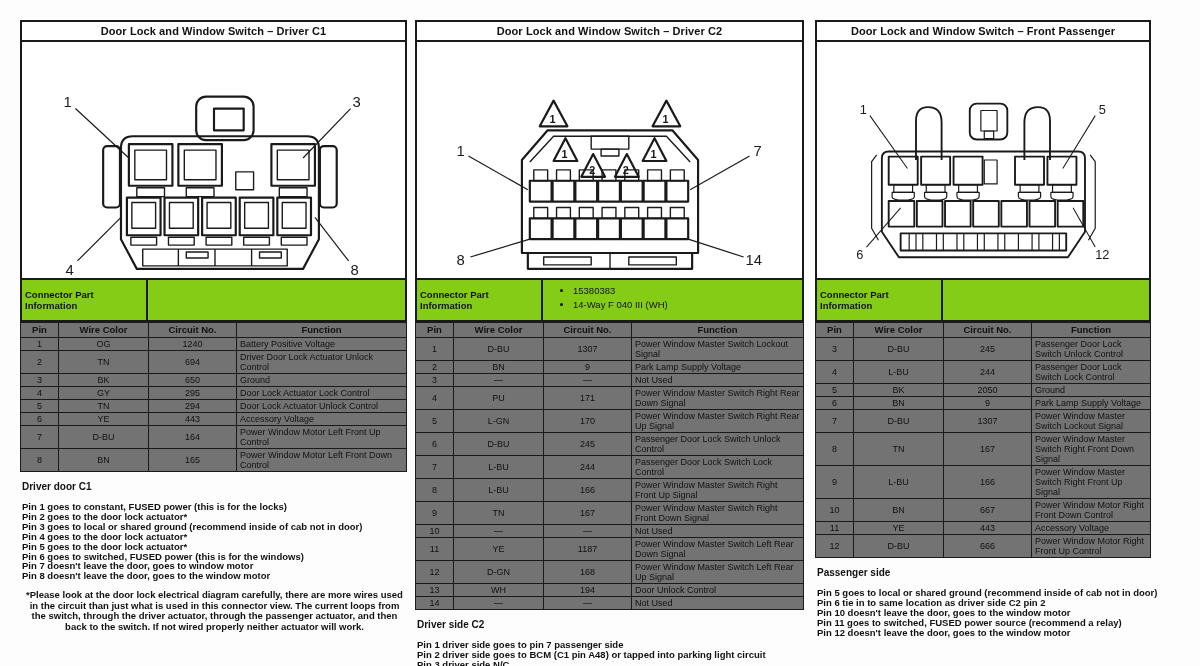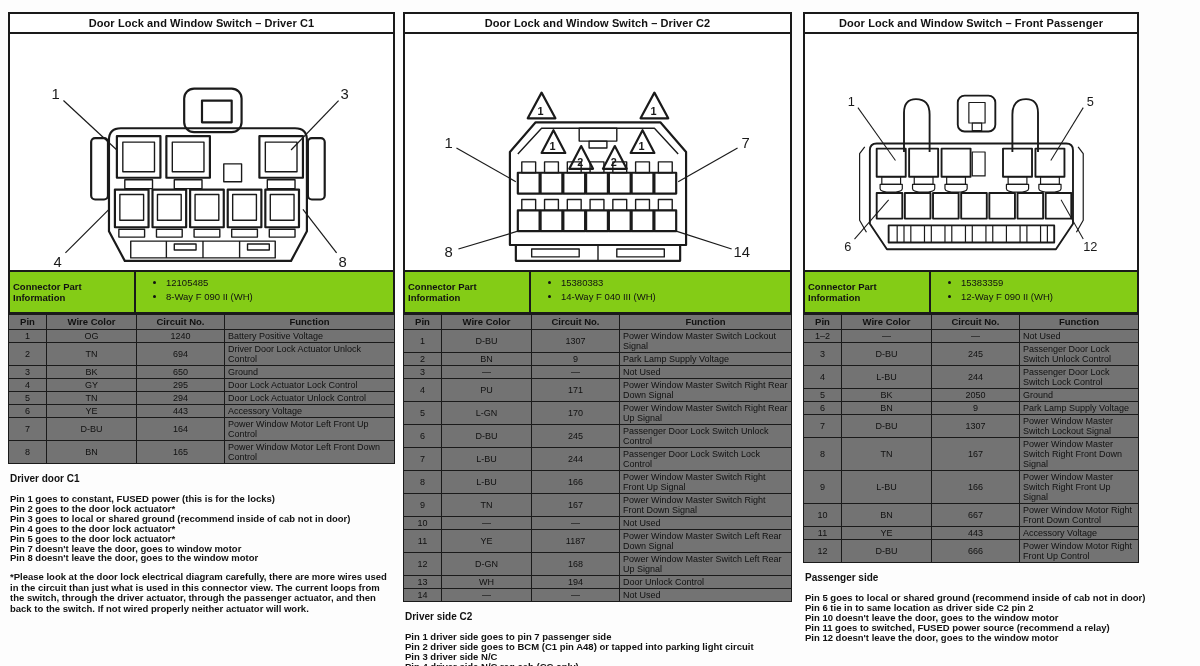--- a/index.html
+++ b/index.html
@@ -1,21 +1,21 @@
 <!DOCTYPE html>
 <html><head>
 <meta charset="utf-8">
 <style>
   html,body{margin:0;padding:0;}
   body{
     width:1200px;height:666px;position:relative;background:#fdfdfd;
     font-family:"Liberation Sans","DejaVu Sans",sans-serif;color:#111;
     overflow:hidden;
   }
-  .panel{position:absolute;top:12px;}
+  .panel{position:absolute;top:20px;margin-left:12px;}
   .panel.p1{left:8px;width:387px;}
   .panel.p2{left:403px;width:389px;}
   .panel.p3{left:803px;width:336px;}
   .box{border:2px solid #1a1a1a;background:#fff;}
   .titlebar{
     border-bottom:2px solid #1a1a1a;text-align:center;font-weight:bold;
     font-size:11px;padding:3px 2px;letter-spacing:.1px;
   }
   .diagram{height:236px;position:relative;background:#fff;}
   .diagram svg{display:block;width:100%;height:100%;}
@@ -32,21 +32,21 @@
     padding:2px 2px;line-height:10px;text-align:center;
   }
   table.pins td{
     border:1.5px solid #1a1a1a;font-size:9px;padding:1px 3px;line-height:10px;
   }
   table.pins td:nth-child(1),table.pins td:nth-child(2),table.pins td:nth-child(3){text-align:center;}
   table.pins td:nth-child(4){text-align:left;}
   .notes{margin-top:9px;padding-left:2px;font-weight:bold;font-size:9.5px;}
   .notes-heading{font-size:10px;font-weight:bold;margin:0 0 10px 0;}
   .note-line{line-height:9.9px;white-space:nowrap;}
-  .footnote{margin-top:9px;line-height:10.5px;}
+  .footnote{margin-top:9px;line-height:10.5px;text-align:center;}
   .blk{stroke:#1a1a1a;fill:none;stroke-width:2.2;stroke-linejoin:round;}
   .blk-thin{stroke:#1a1a1a;fill:none;stroke-width:1.4;stroke-linejoin:round;}
   .callout-line{stroke:#1a1a1a;stroke-width:1.2;}
   .callout-num{font-family:"Liberation Sans",sans-serif;font-size:15px;fill:#1a1a1a;}
   .tri-num{font-family:"Liberation Sans",sans-serif;font-size:11px;font-weight:bold;fill:#1a1a1a;}
 </style>
 </head>
 <body>
 
 <div class="panel p1">
@@ -111,24 +111,20 @@
           <text class="callout-num" x="42" y="64">1</text>
           <text class="callout-num" x="334" y="64">3</text>
           <text class="callout-num" x="44" y="234">4</text>
           <text class="callout-num" x="332" y="234">8</text>
         </g>
       </svg>
     </div>
   </div>
   <div class="partinfo">
     <div class="partinfo-label">Connector Part Information</div>
-    <ul class="partinfo-vals">
-      <li>12105485</li>
-      <li>8-Way F 090 II (WH)</li>
-    </ul>
   </div>
   <table class="pins">
     <colgroup>
         <col style="width:38px">
         <col style="width:90px">
         <col style="width:88px">
         <col>
       </colgroup>
     <thead>
       <tr>
@@ -190,20 +186,21 @@
       </tbody>
   </table>
   <div class="notes">
     <div class="notes-heading">Driver door C1</div>
     <div>
         <div class="note-line">Pin 1 goes to constant, FUSED power (this is for the locks)</div>
         <div class="note-line">Pin 2 goes to the door lock actuator*</div>
         <div class="note-line">Pin 3 goes to local or shared ground (recommend inside of cab not in door)</div>
         <div class="note-line">Pin 4 goes to the door lock actuator*</div>
         <div class="note-line">Pin 5 goes to the door lock actuator*</div>
+        <div class="note-line">Pin 6 goes to switched, FUSED power (this is for the windows)</div>
         <div class="note-line">Pin 7 doesn't leave the door, goes to window motor</div>
         <div class="note-line">Pin 8 doesn't leave the door, goes to the window motor</div>
       </div>
     <div class="footnote" style="white-space:normal;">*Please look at the door lock electrical diagram carefully, there are more wires used in the circuit than just what is used in this connector view. The current loops from the switch, through the driver actuator, through the passenger actuator, and then back to the switch. If not wired properly neither actuator will work.</div>
   </div>
 </div>
 
 <div class="panel p2">
   <div class="box">
     <div class="titlebar">Door Lock and Window Switch – Driver C2</div>
@@ -506,48 +503,38 @@
           <text class="callout-num" x="50" y="64">1</text>
           <text class="callout-num" x="330" y="64">5</text>
           <text class="callout-num" x="46" y="234">6</text>
           <text class="callout-num" x="326" y="234">12</text>
         </g>
       </svg>
     </div>
   </div>
   <div class="partinfo">
     <div class="partinfo-label">Connector Part Information</div>
-    <ul class="partinfo-vals">
-      <li>15383359</li>
-      <li>12-Way F 090 II (WH)</li>
-    </ul>
   </div>
   <table class="pins">
     <colgroup>
         <col style="width:38px">
         <col style="width:90px">
         <col style="width:88px">
         <col>
       </colgroup>
     <thead>
       <tr>
         <th>Pin</th>
         <th>Wire Color</th>
         <th>Circuit No.</th>
         <th>Function</th>
       </tr>
     </thead>
     <tbody>
         <tr>
-          <td>1–2</td>
-          <td>—</td>
-          <td>—</td>
-          <td>Not Used</td>
-        </tr>
-        <tr>
           <td>3</td>
           <td>D-BU</td>
           <td>245</td>
           <td>Passenger Door Lock Switch Unlock Control</td>
         </tr>
         <tr>
           <td>4</td>
           <td>L-BU</td>
           <td>244</td>
           <td>Passenger Door Lock Switch Lock Control</td>

